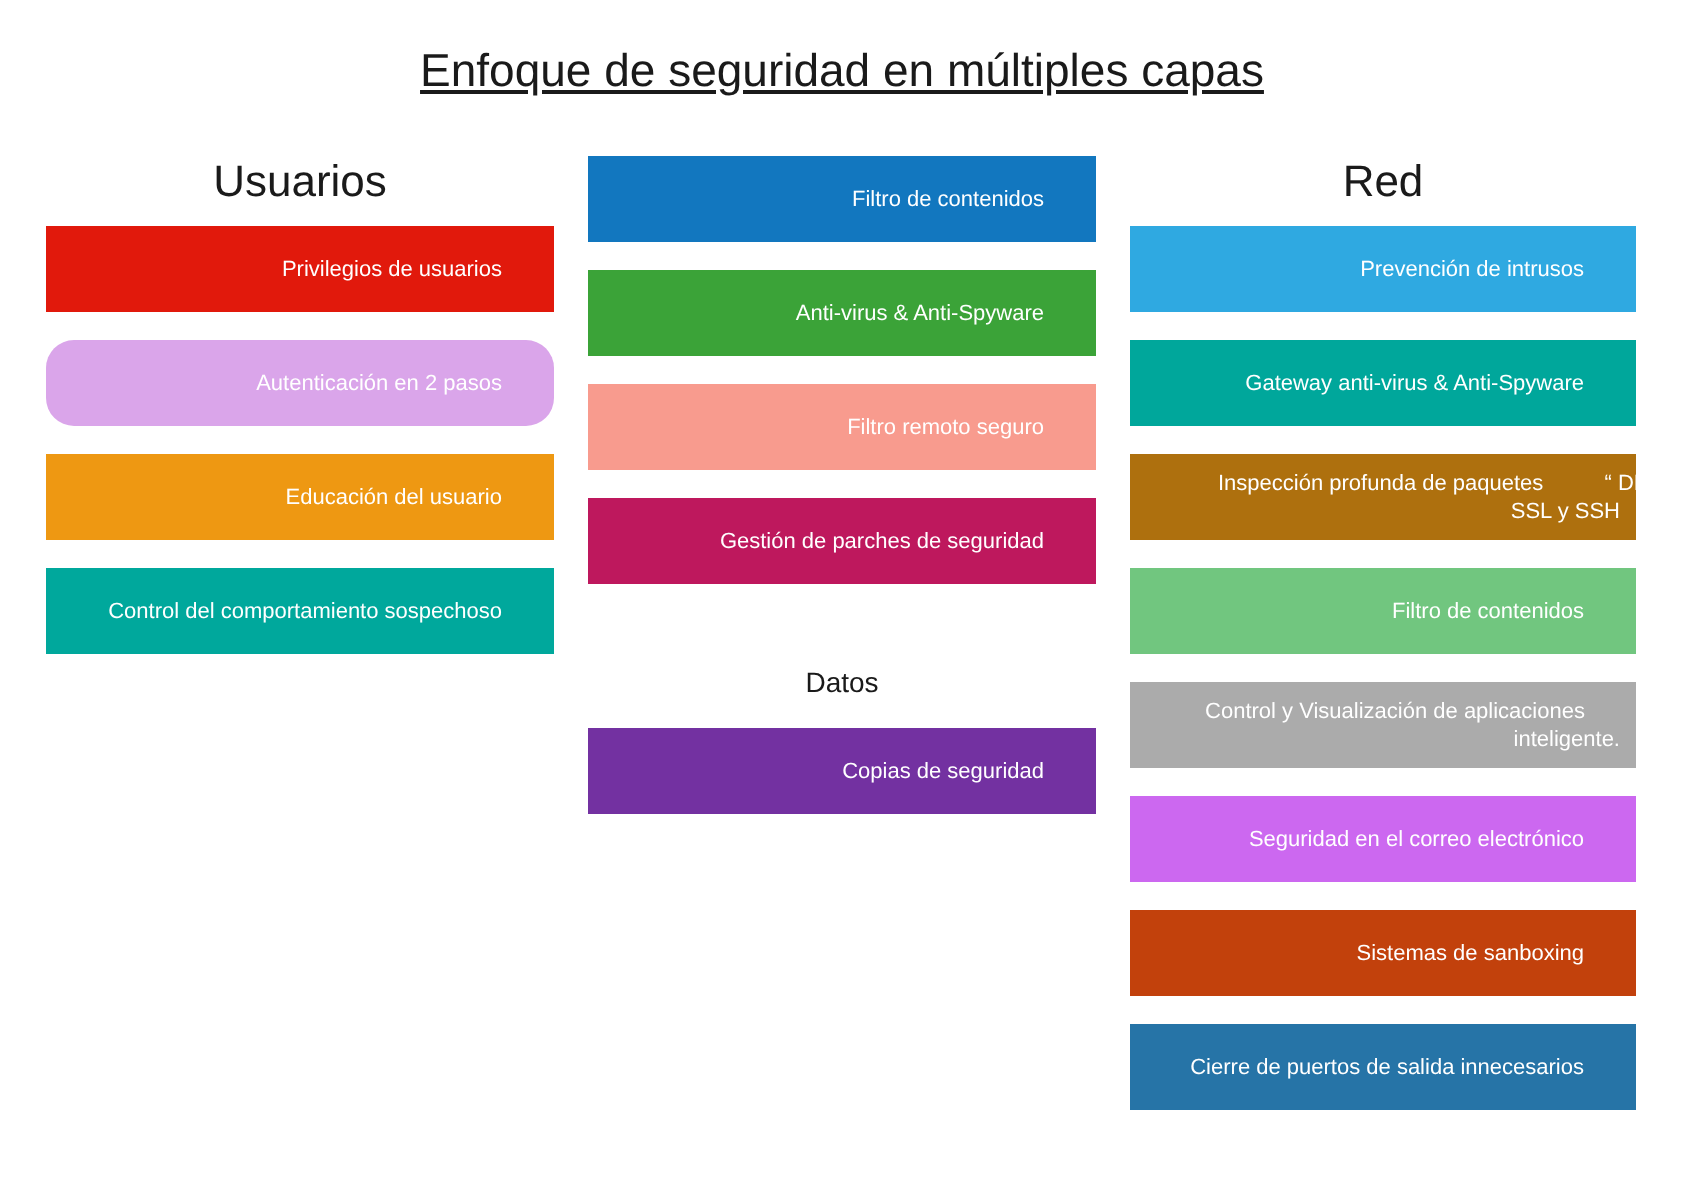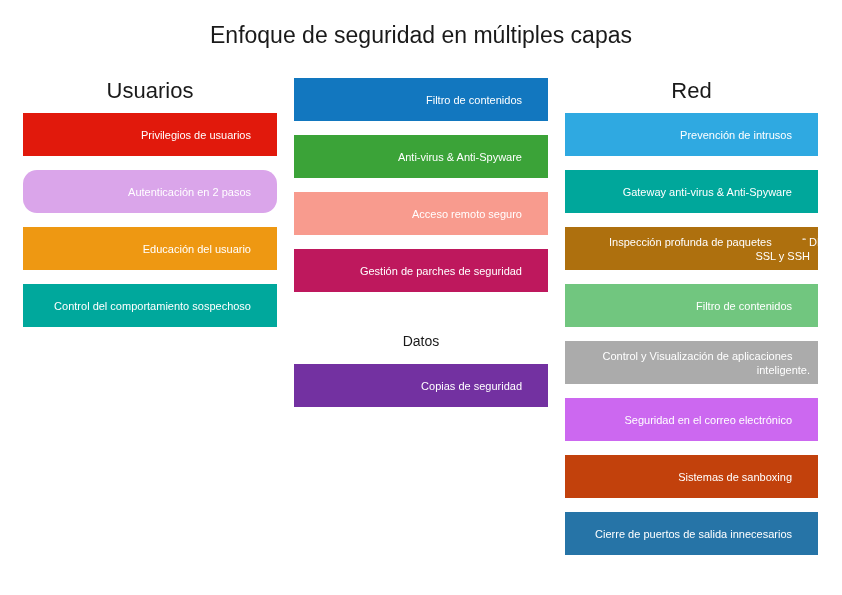--- a/index.html
+++ b/index.html
@@ -10,20 +10,21 @@
     position: relative;
     overflow: hidden;
   }
   .title {
     position: absolute;
     top: 22px; left: 0;
     width: 842px;
     text-align: center;
     font-size: 23px;
     color: #1a1a1a;
+    text-decoration: underline;
   }
   .col { position: absolute; top: 78px; }
   #col-usuarios { left: 23px;  width: 254px; }
   #col-equipos  { left: 294px; width: 254px; }
   #col-red      { left: 565px; width: 253px; }
   .col-header {
     height: 35px;
     font-size: 22px;
     line-height: 26px;
     color: #1a1a1a;
@@ -92,21 +93,21 @@
 
 <div class="col" id="col-equipos">
   <div class="blocks">
     <div class="block" style="background: rgb(18, 119, 191);">
       <span>Filtro de contenidos</span>
     </div>
     <div class="block" style="background: rgb(59, 163, 56);">
       <span>Anti-virus &amp; Anti-Spyware</span>
     </div>
     <div class="block" style="background: rgb(248, 155, 142);">
-      <span>Acceso remoto seguro</span>
+      <span>Filtro remoto seguro</span>
     </div>
     <div class="block" style="background: #be185d;">
       <span>Gestión de parches de seguridad</span>
     </div>
   </div>
   <div class="datos-header">Datos</div>
   <div class="blocks">
     <div class="block" style="background: rgb(115, 49, 161); padding-left: 21px;">
       <span>Copias de seguridad</span>
     </div>

